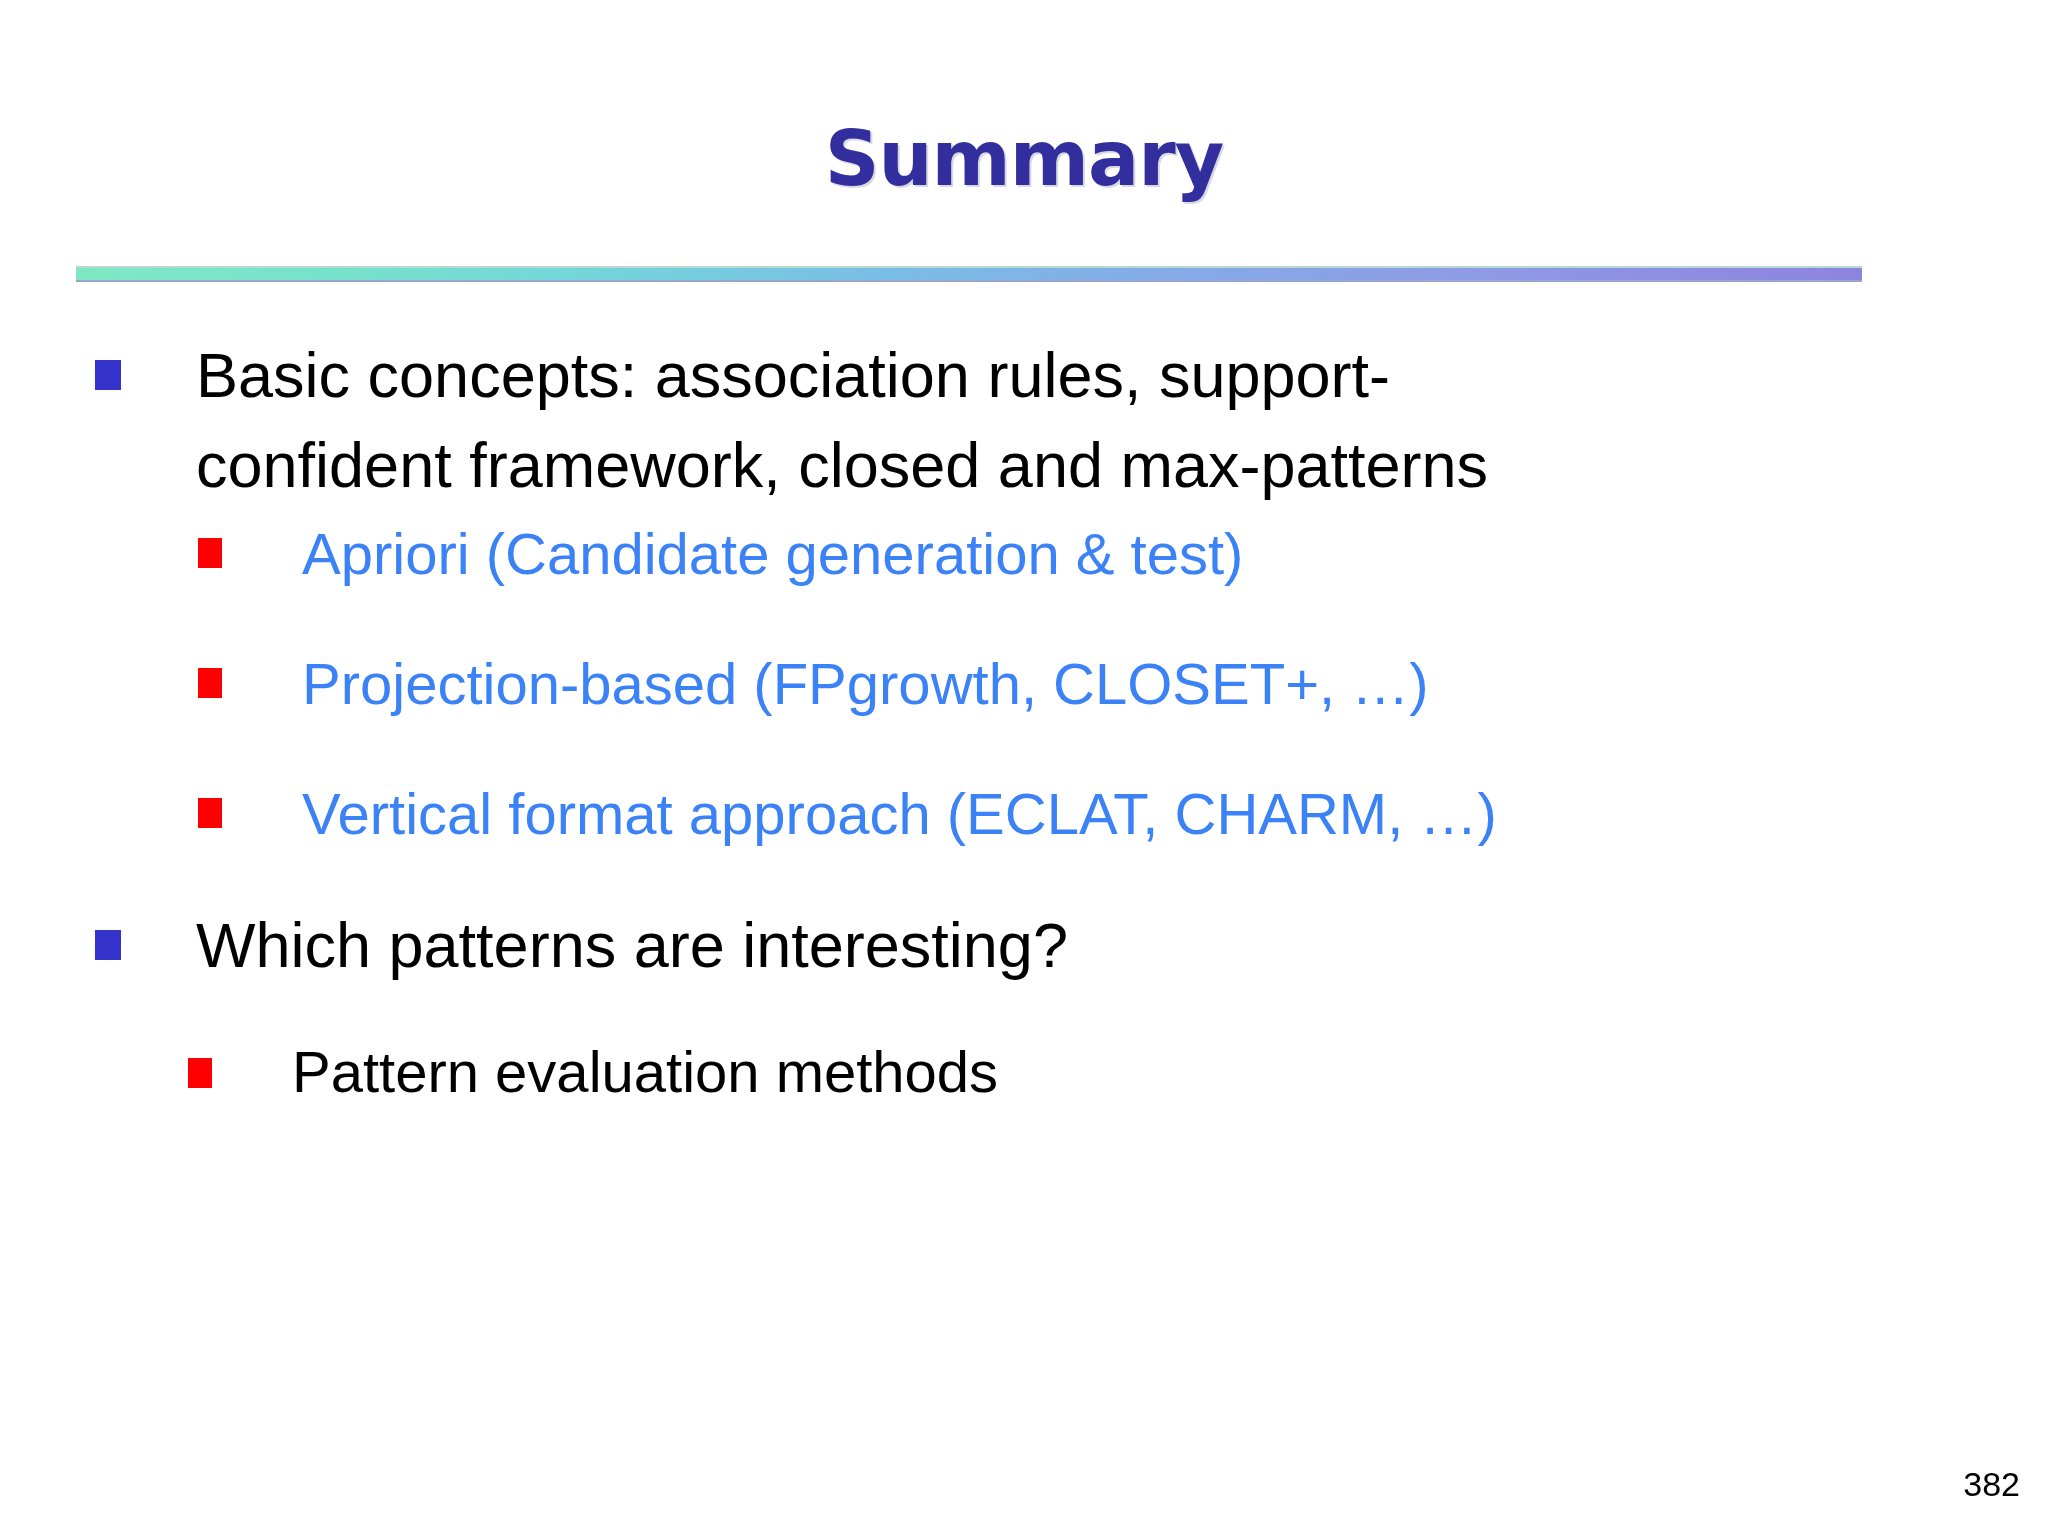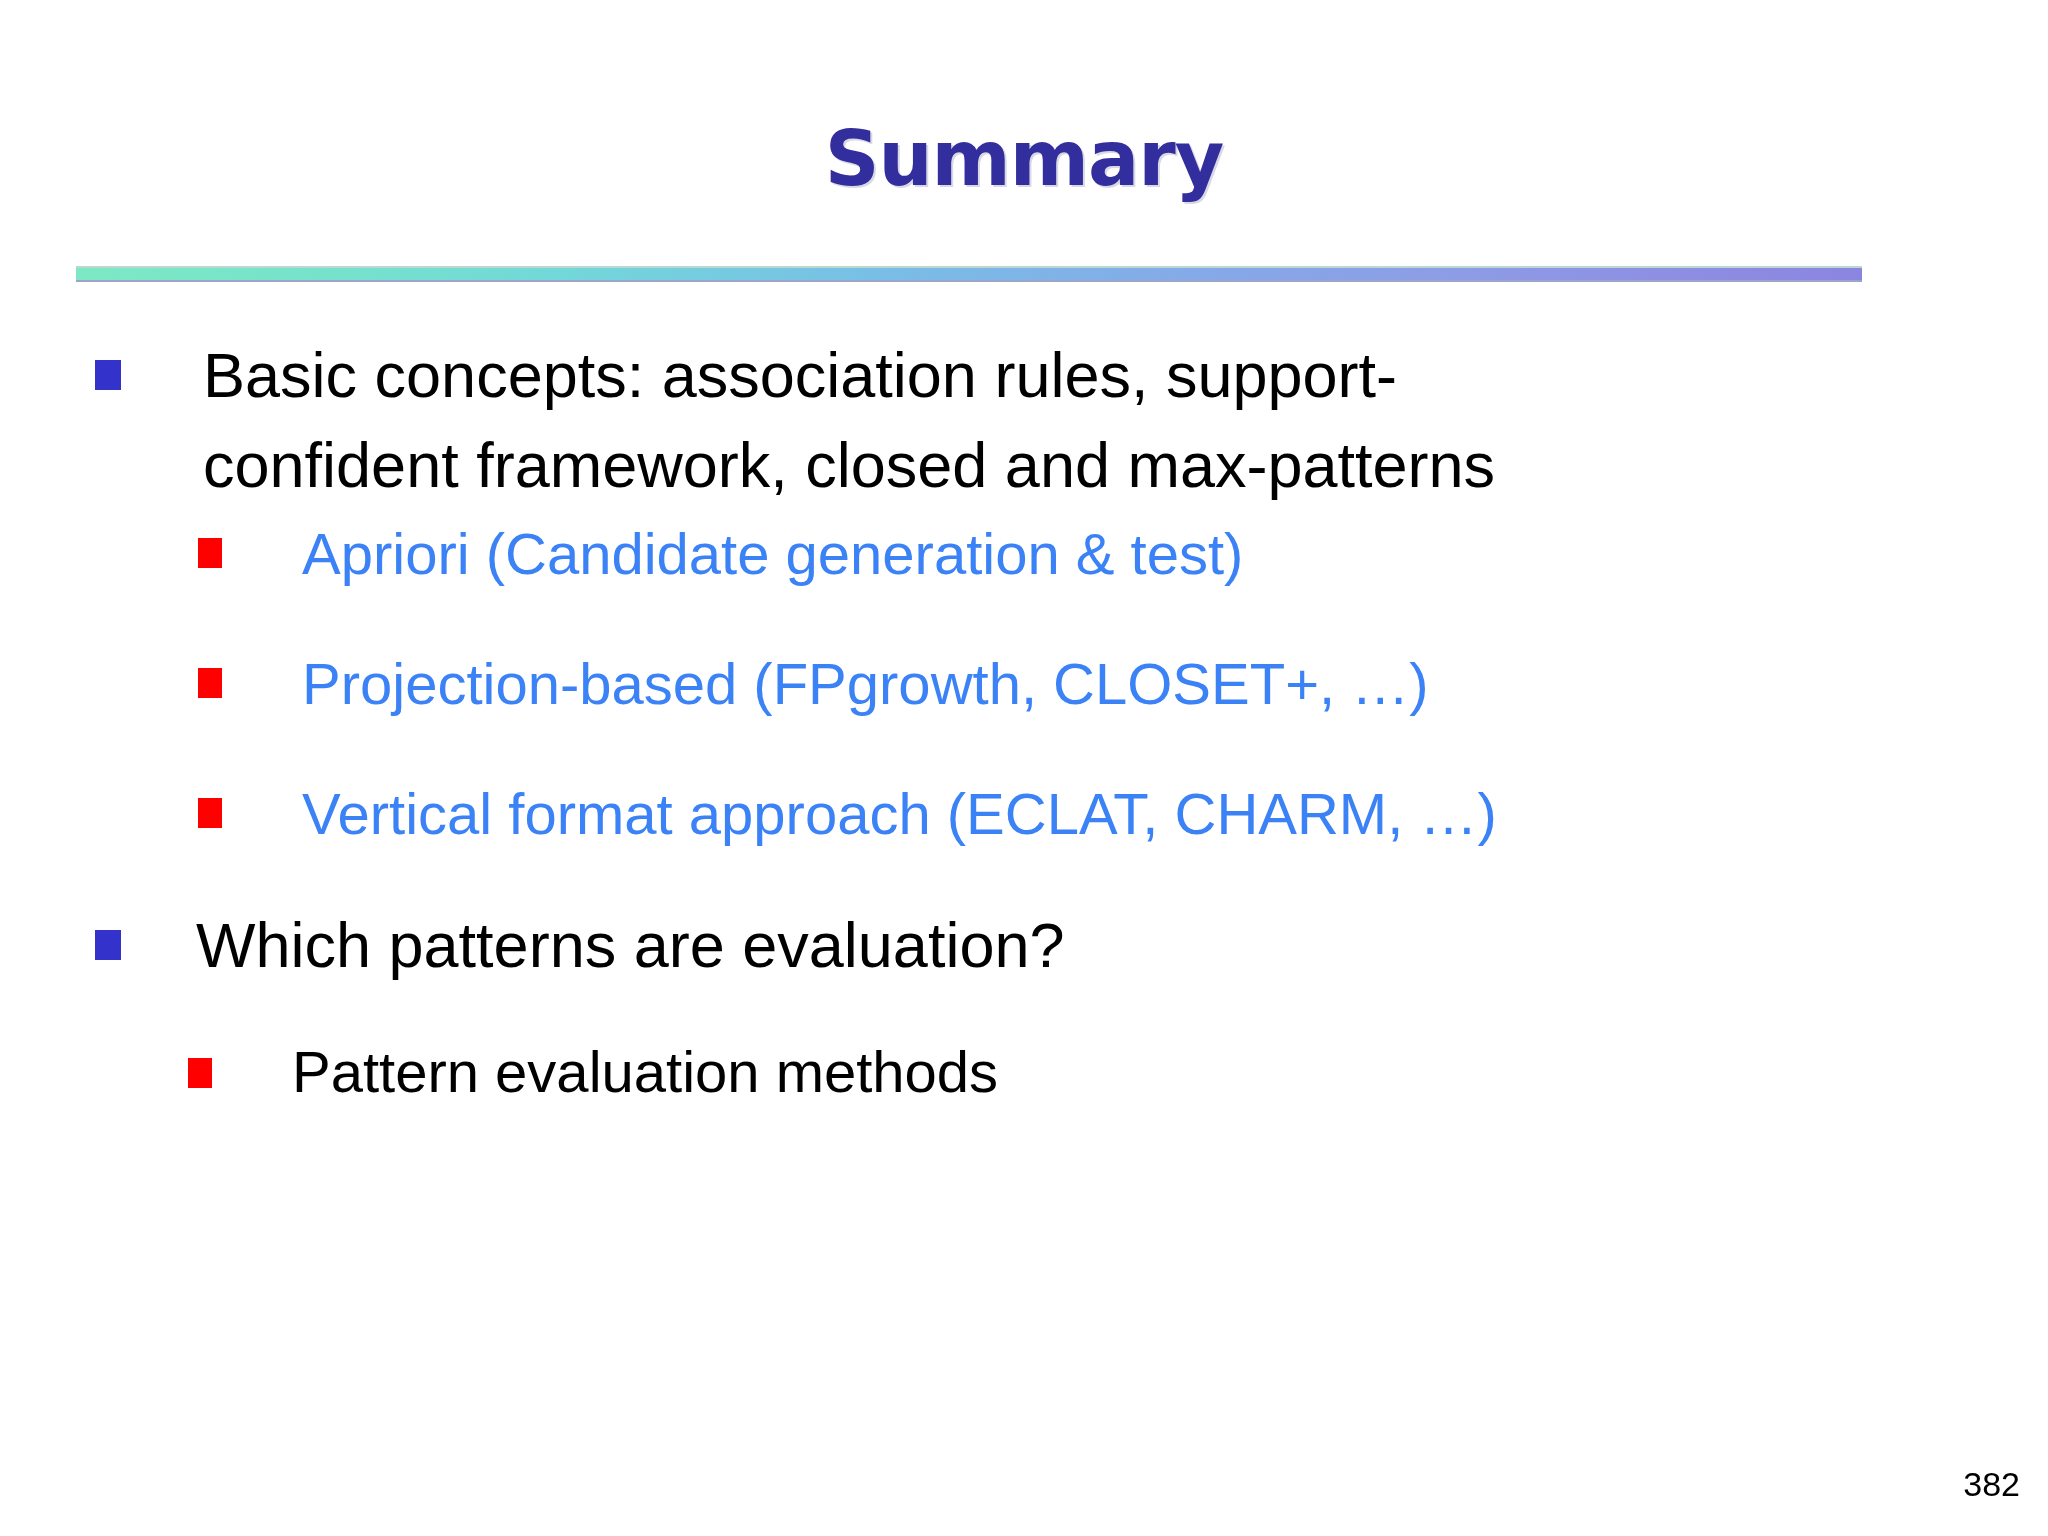--- a/index.html
+++ b/index.html
@@ -151,21 +151,21 @@
 <body>
 
 <div class="slide">
 
   <div class="slide-title">Summary</div>
 
   <div class="divider"></div>
 
   <div class="body">
 
-    <div class="bullet-row" style="height:180px;padding-left:7px;">
+    <div class="bullet-row" style="height:180px;">
       <span class="marker lvl1"></span>
       <span class="txt lvl1-text">Basic concepts: association rules, support-</span>
       <span class="txt lvl1-text">confident framework, closed and max-patterns</span>
     </div>
 
 
     <div class="bullet-row" style="height:130px;">
       <span class="marker lvl2"></span>
       <span class="txt lvl2-text">Apriori (Candidate generation &amp; test)</span>
     </div>
@@ -175,21 +175,21 @@
       <span class="txt lvl2-text">Projection-based (FPgrowth, CLOSET+, …)</span>
     </div>
 
     <div class="bullet-row" style="height:130px;">
       <span class="marker lvl2"></span>
       <span class="txt lvl2-text">Vertical format approach (ECLAT, CHARM, …)</span>
     </div>
 
     <div class="bullet-row" style="height:128px;">
       <span class="marker lvl1"></span>
-      <span class="txt lvl1-text">Which patterns are evaluation?</span>
+      <span class="txt lvl1-text">Which patterns are interesting?</span>
     </div>
 
     <div class="bullet-row" style="height:120px;">
       <span class="marker lvl2b"></span>
       <span class="txt lvl2-text-black">Pattern evaluation methods</span>
     </div>
 
   </div>
 
   <div class="page-number">382</div>

